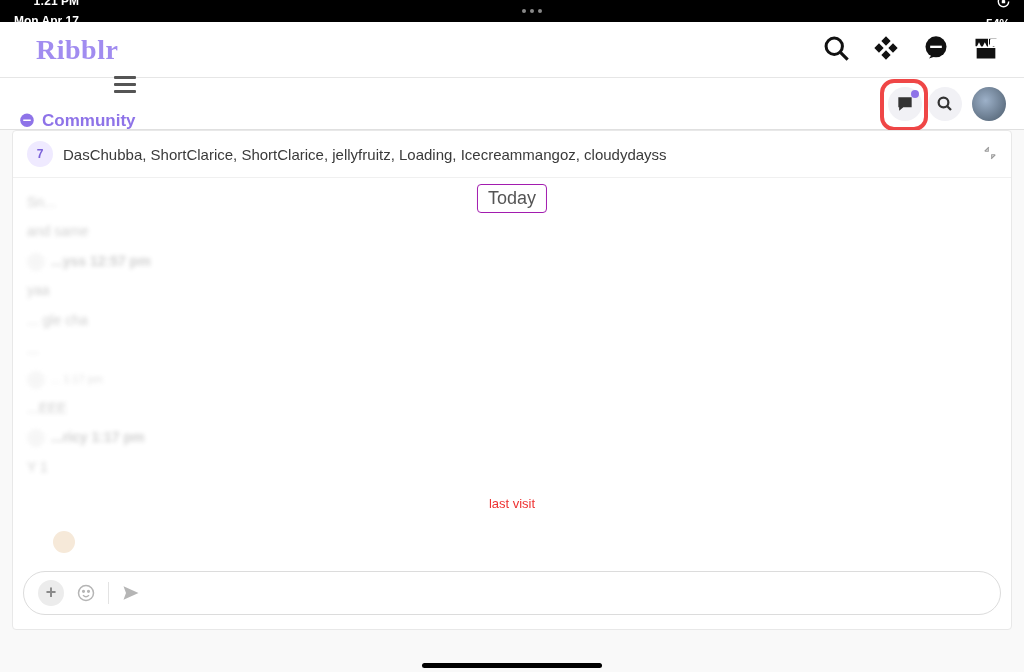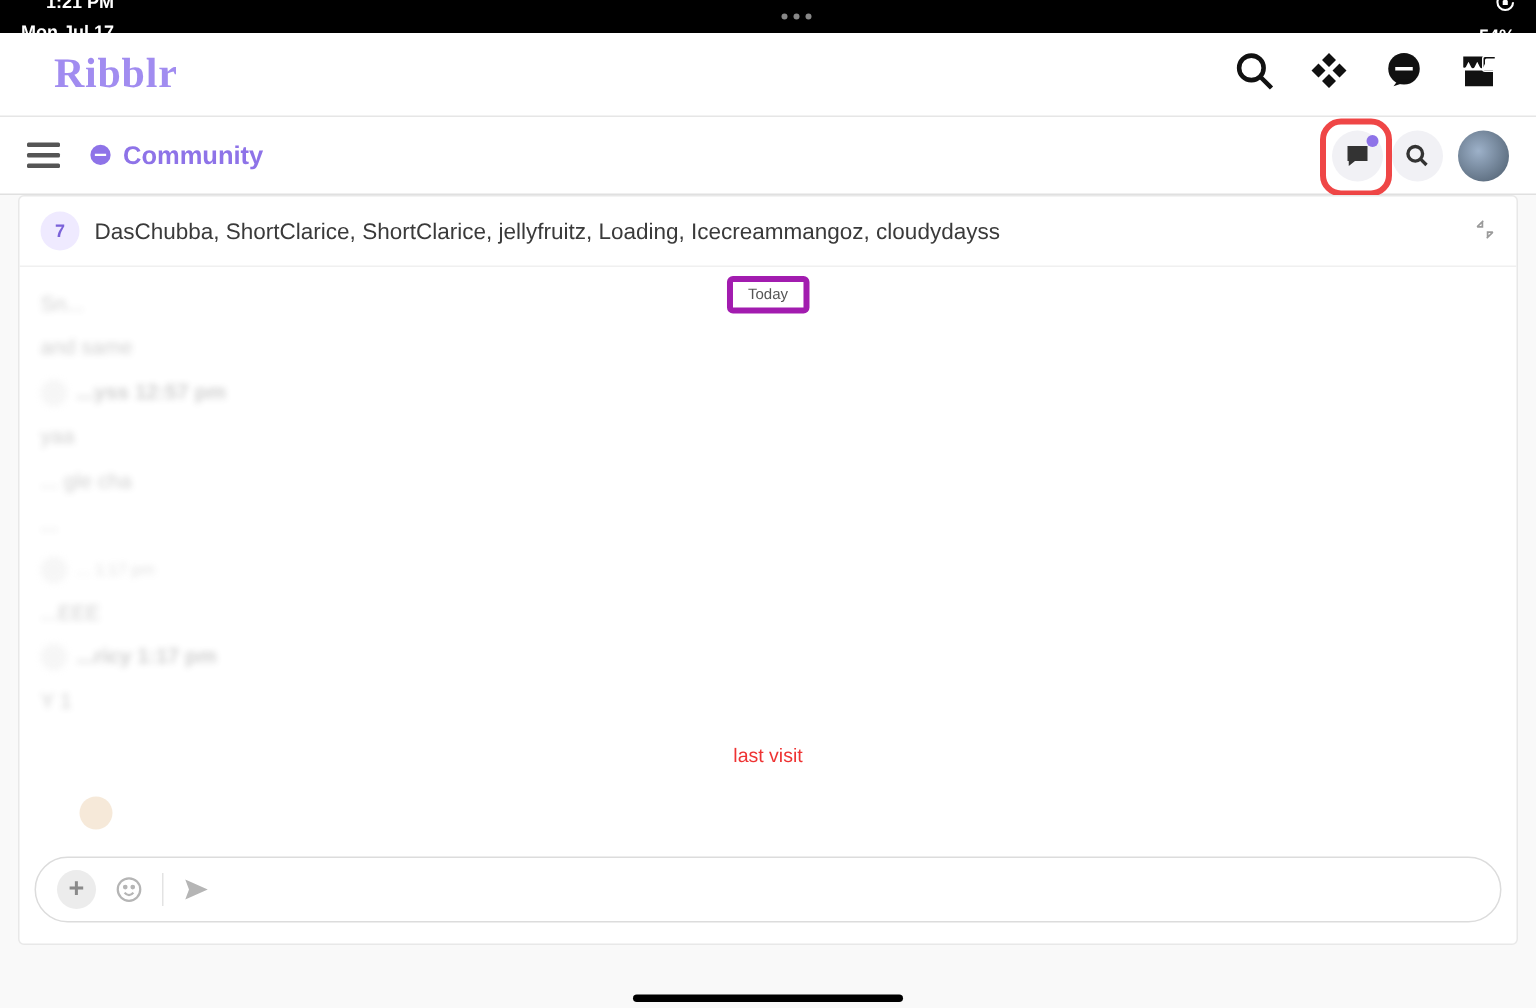--- a/index.html
+++ b/index.html
@@ -15,40 +15,40 @@
 .batt-fill { background:#fff; height:100%; border-radius:1px; }
 
 
 .app-top { height:56px; background:#fff; border-bottom:1px solid #e6e6e6; display:flex; align-items:center; justify-content:space-between; padding:0 24px 0 36px; }
 .brand { font-size:28px; font-weight:700; color:#a18cf0; letter-spacing:.5px; font-family:Georgia,serif; }
 .top-icons { display:flex; align-items:center; gap:22px; }
 .top-icons svg { width:28px; height:28px; }
 
 
 .comm-header { height:52px; background:#fff; border-bottom:1px solid #e0e0e0; display:flex; align-items:center; justify-content:space-between; padding:0 18px; position:relative; }
-.comm-left { display:flex; align-items:center; gap:18px; }
+.comm-left { display:flex; align-items:flex-end; gap:18px;flex-direction:column; }
 .comm-title { display:flex; align-items:center; gap:6px; color:#8e73e8; font-size:17px; font-weight:700; }
 .burger { width:22px; display:flex; flex-direction:column; gap:4px; }
 .burger span { height:3px; background:#555; border-radius:1px; }
 .comm-right { display:flex; align-items:center; gap:10px; }
 .circle-btn { width:34px; height:34px; border-radius:50%; background:#f1f1f5; display:flex; align-items:center; justify-content:center; position:relative; }
 .circle-btn.highlight::before { content:""; position:absolute; inset:-8px -6px -10px -8px; border:4px solid #e33; border-radius:14px; filter:blur(.3px); opacity:.9; }
 .notif-dot { position:absolute; top:3px; right:3px; width:8px; height:8px; background:#8e73e8; border-radius:50%; }
 .avatar-img { width:34px; height:34px; border-radius:50%; background:radial-gradient(circle at 40% 40%,#9db1c9,#4a5a6a); }
 
 
 .chat-wrap { padding:0 12px; }
 .chat-card { background:#fff; border:1px solid #e8e8e8; border-radius:4px; margin-top:0; min-height:480px; position:relative; display:flex; flex-direction:column; }
 .chat-head { display:flex; align-items:center; gap:10px; padding:10px 14px; border-bottom:1px solid #f0f0f0; }
 .avatar-sm { width:26px; height:26px; border-radius:50%; background:#efeaff; color:#7b62d9; font-size:12px; font-weight:700; display:flex; align-items:center; justify-content:center; }
 .participants { font-size:15px; color:#3a3a3a; flex:1; }
 .collapse-ic { color:#9a9a9a; font-size:14px; }
 
 .chat-body { flex:1; position:relative; padding:8px 14px 0; }
-.today-pill { position:absolute; left:50%; top:6px; transform:translateX(-50%); background:#fff; border:4px solid #a21caf; border-radius:4px; padding:3px 10px; font-size:10px; color:#555; }
+.today-pill { position:absolute; left:50%; top:6px; transform:translateX(-50%); background:#fff; border:1px solid #a21caf; border-radius:4px; padding:3px 10px; font-size:18px; color:#555; }
 .faded-msgs { filter:blur(2px); opacity:.25; color:#444; font-size:14px; line-height:2.1; padding-top:2px; }
 .faded-msgs .mini-av { display:inline-block; width:18px; height:18px; border-radius:50%; background:#ddd; vertical-align:middle; margin-right:6px; }
 .faded-msgs .t { font-size:11px; color:#888; }
 
 .last-visit { display:flex; align-items:center; gap:8px; margin:6px 0 12px;flex-direction:column; }
 .last-visit .line { flex:1; height:1px; background:#e33; }
 .last-visit .lbl { color:#e33; font-size:13px; }
 
 .post-row { display:flex; align-items:center; gap:8px; color:#9a9a9a; font-size:13px; padding-left:4px; }
 .post-av { width:20px; height:20px; border-radius:50%; background:linear-gradient(135deg,#f3c,#fc6); opacity:.6; }
@@ -64,21 +64,21 @@
 
 
 .home-ind { position:absolute; bottom:4px; left:50%; transform:translateX(-50%); width:180px; height:5px; background:#000; border-radius:3px; }
 </style>
 </head>
 <body>
 
 <div class="status-bar">
   <div class="status-left">
     <span>1:21 PM</span>
-    <span>Mon Jul 17</span>
+    <span>Mon Apr 17</span>
   </div>
   <div class="status-center">
     <span class="status-dot"></span>
       <span class="status-dot"></span>
       <span class="status-dot"></span>
   </div>
   <div class="status-right">
     <span>
       <svg width="14" height="11" viewBox="0 0 14 11">
           <path d="M7 10.5 5.6 9c.8-.8 2-1 2.8 0L7 10.5zM3.3 6.7c2-2 5.3-2 7.3 0L9.2 8.1c-1.2-1.2-3.2-1.2-4.4 0L3.3 6.7zM1 4.4C4.3 1.1 9.7 1.1 13 4.4L11.6 5.8C9 3.2 5 3.2 2.4 5.8L1 4.4z" fill="#fff"></path>

